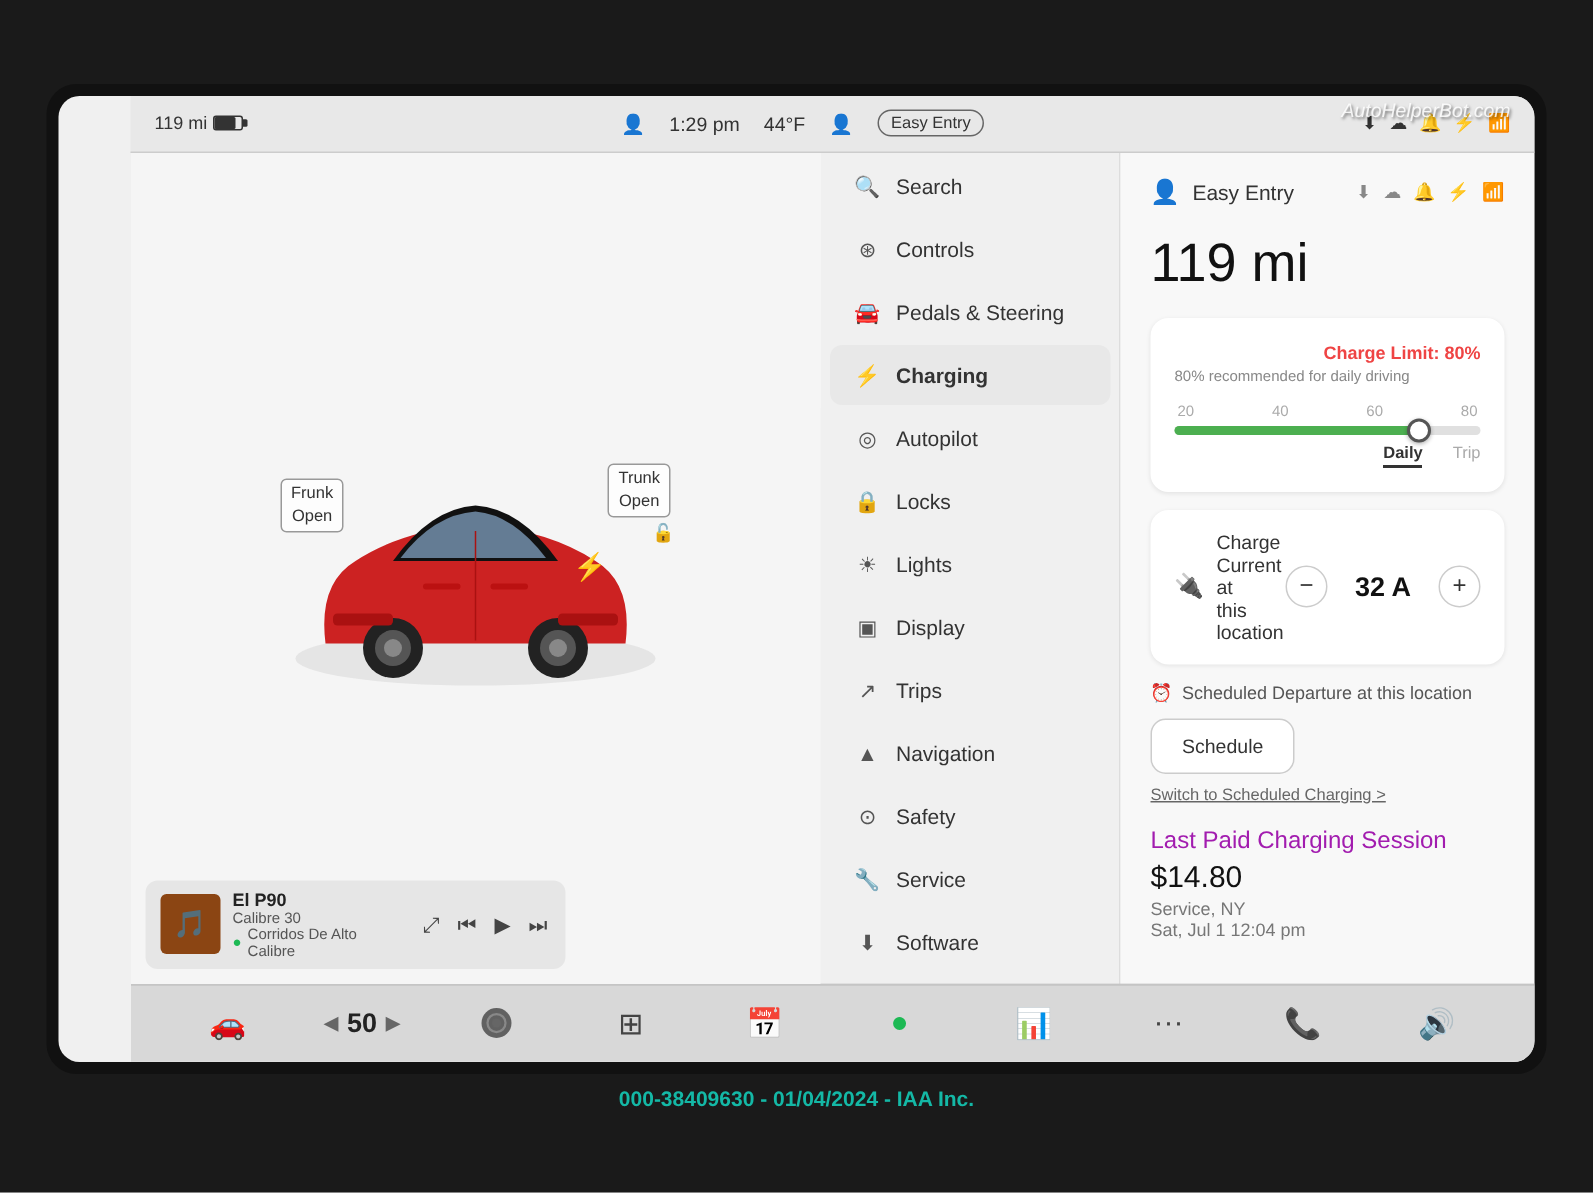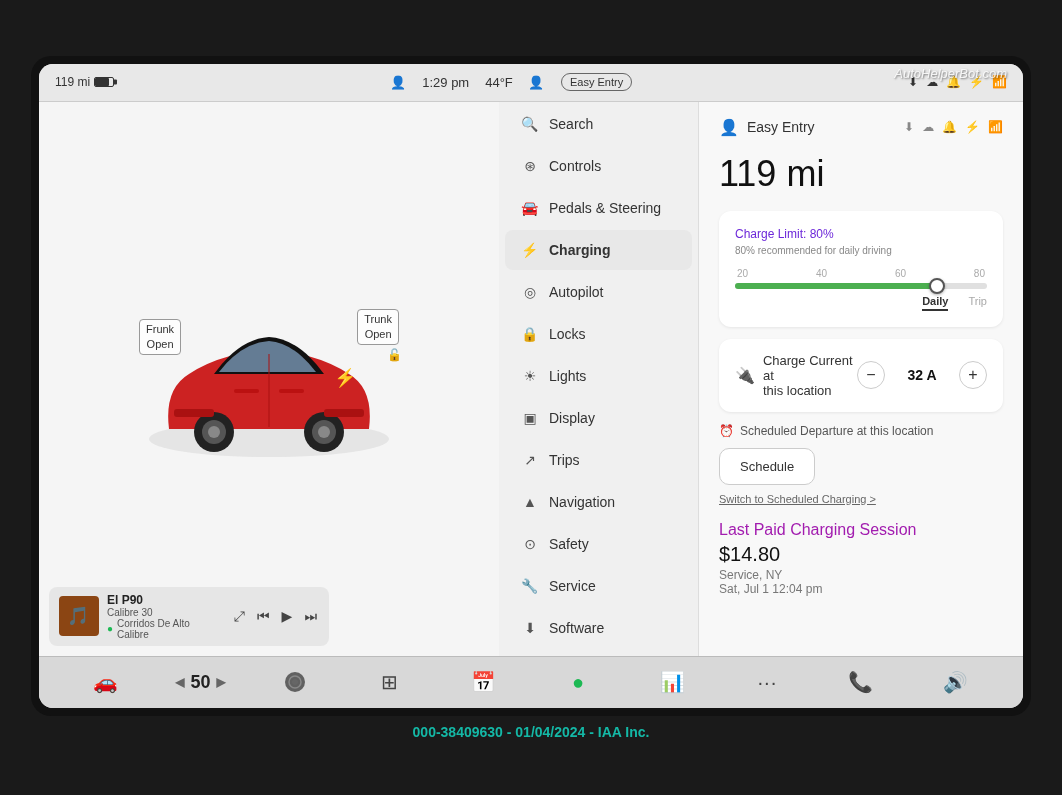--- a/index.html
+++ b/index.html
@@ -25,20 +25,21 @@
     }
 
     .screen {
       width: 100%;
       height: 100%;
       background: #f0f0f0;
       border-radius: 14px;
       overflow: hidden;
       display: flex;
       flex-direction: column;
+      padding-left: 48px;
     }
 
     
     .status-bar {
       height: 38px;
       background: #e8e8e8;
       display: flex;
       align-items: center;
       padding: 0 16px;
       font-size: 12px;
@@ -265,23 +266,24 @@
     .charge-section {
       background: white;
       border-radius: 12px;
       padding: 16px;
       margin-bottom: 12px;
       box-shadow: 0 1px 3px rgba(0,0,0,0.08);
     }
 
     .charge-limit-header {
       font-size: 12px;
-      font-weight: 400;
-      color: #6d28d9;
+      font-weight: 700;
+      color: #ef4444;
       margin-bottom: 4px;
+      text-align: right;
     }
     .charge-limit-subtext {
       font-size: 10px;
       color: #888;
       margin-bottom: 12px;
     }
 
     .slider-labels {
       display: flex;
       justify-content: space-between;
@@ -367,21 +369,21 @@
       border-radius: 50%;
       background: white;
       font-size: 16px;
       cursor: pointer;
       display: flex;
       align-items: center;
       justify-content: center;
       color: #333;
     }
     .charge-value {
-      font-size: 14px;
+      font-size: 18px;
       font-weight: 600;
       color: #111;
       min-width: 50px;
       text-align: center;
     }
 
     
     .open-charge-btn {
       background: #e8e8e8;
       border: none;

